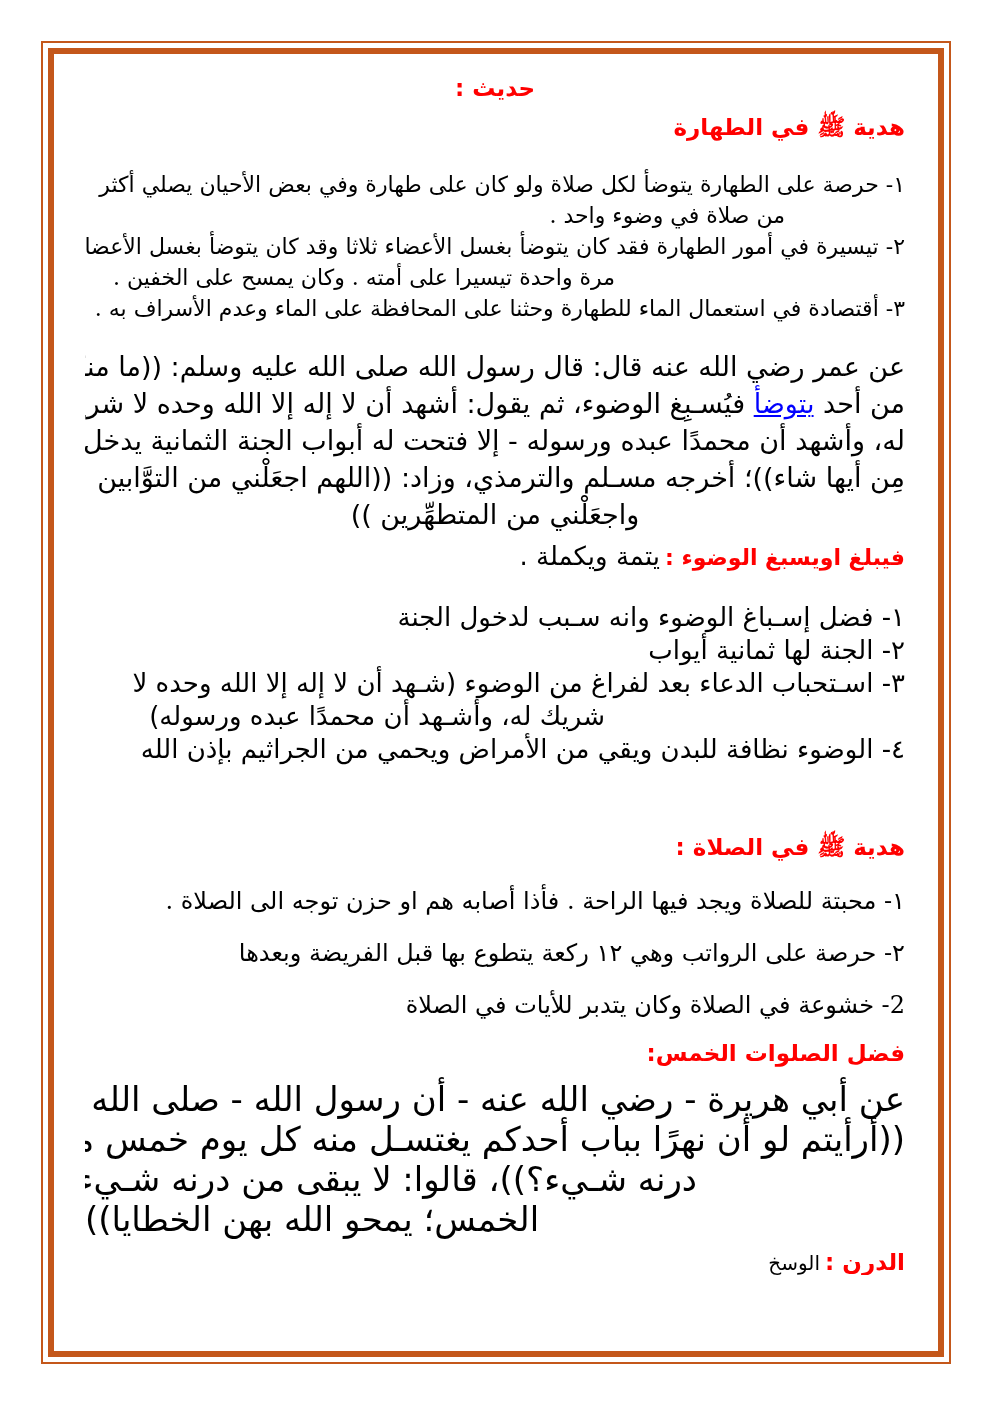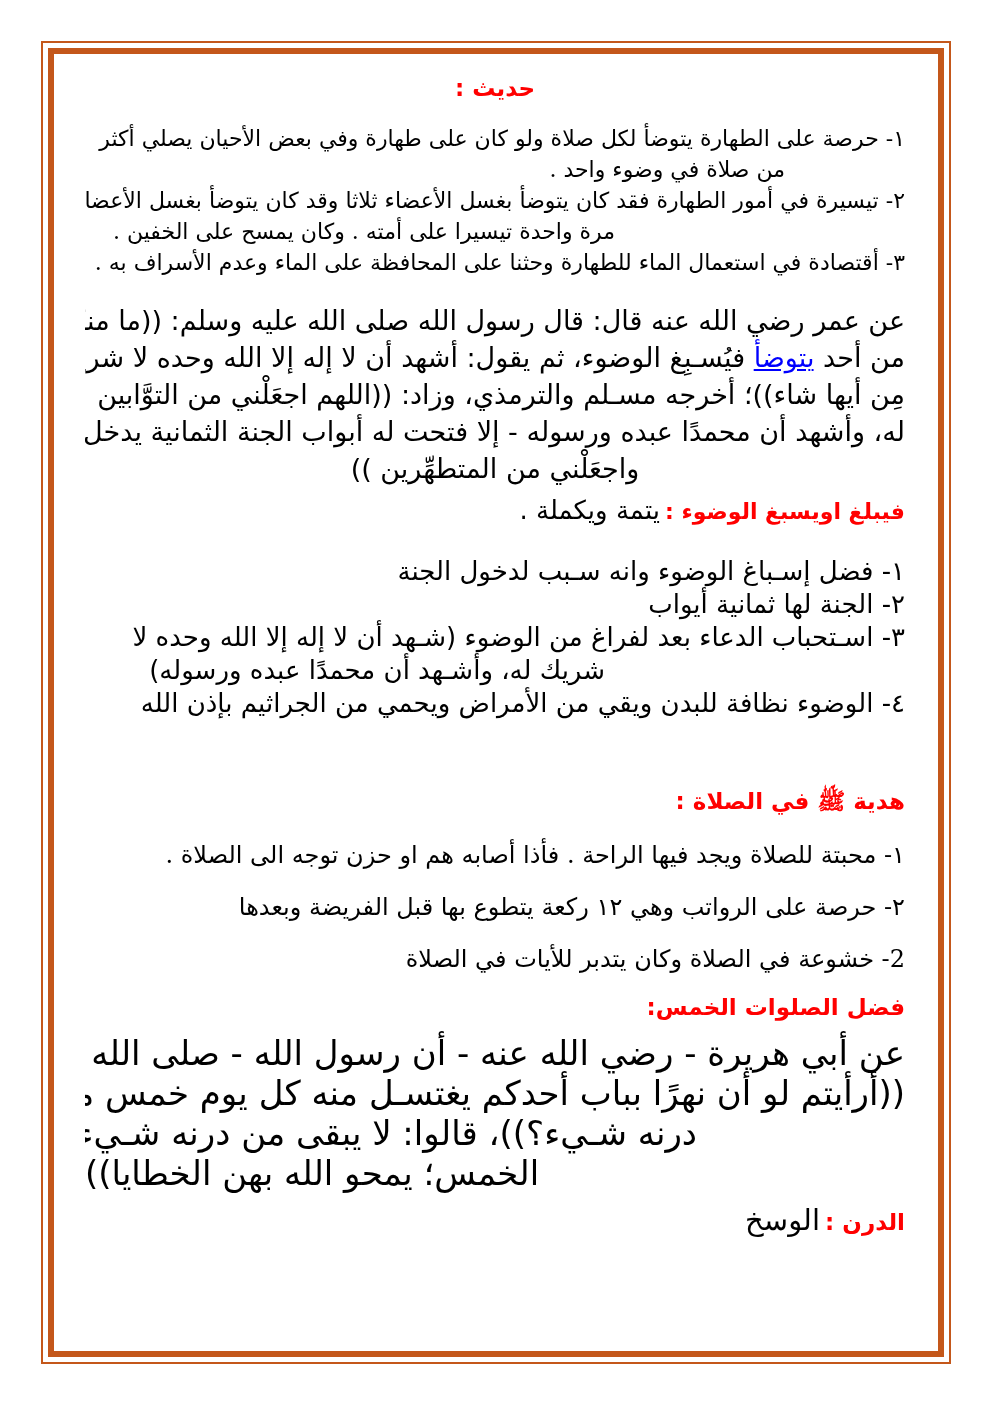--- a/index.html
+++ b/index.html
@@ -51,46 +51,47 @@
   .heading-salah{margin-top:67px;}
   .salah-list{
     margin-top:17px;font-size:24px;line-height:34px;text-align:right;
     font-family:"DejaVu Serif","DejaVu Sans", serif;
   }
   .salah-list .line{margin-bottom:18px;}
   .heading-fadl{margin-top:12px;}
   .fadl-para{margin-top:13px;font-size:34px;line-height:40px;text-align:left;}
   .daran{margin-top:10px;text-align:right;}
   .daran .dlabel{font-weight:bold;font-size:23px;}
-  .daran .dvalue{font-size:29px;font-family:Liberation Serif, serif;}
+  .daran .dvalue{font-size:20px;}
 </style>
 </head>
 <body>
 
 <div class="frame-outer"></div>
 <div class="frame-inner"></div>
 
 <div class="content">
 
   <div class="doc-title red">حديث :</div>
 
+  <div class="heading red">هدية ﷺ في الطهارة</div>
 
   <div class="tahara-list">
     <div class="line">١- حرصة على الطهارة يتوضأ لكل صلاة ولو كان على طهارة  وفي بعض الأحيان يصلي أكثر</div>
     <div class="line pr120">من صلاة في وضوء واحد .</div>
     <div class="line">٢- تيسيرة في أمور الطهارة فقد كان يتوضأ بغسل الأعضاء ثلاثا وقد كان يتوضأ بغسل الأعضاء</div>
     <div class="line pr290">مرة واحدة تيسيرا على أمته . وكان يمسح على الخفين .</div>
     <div class="line">٣- أقتصادة في استعمال الماء للطهارة وحثنا على المحافظة على الماء وعدم الأسراف به .</div>
   </div>
 
   <div class="umar-para">
     <div class="line">عن عمر رضي الله عنه قال: قال رسول الله صلى الله عليه وسلم: ((ما منكم</div>
     <div class="line"><span>من أحد </span><a class="wudu-link">يتوضأ</a><span> فيُسـبِغ الوضوء، ثم يقول: أشهد أن لا إله إلا الله وحده لا شريك</span></div>
+    <div class="line">له، وأشهد أن محمدًا عبده ورسوله - إلا فتحت له أبواب الجنة الثمانية يدخل</div>
     <div class="line">مِن أيها شاء))؛ أخرجه مسـلم والترمذي، وزاد: ((اللهم اجعَلْني من التوَّابين</div>
-    <div class="line">له، وأشهد أن محمدًا عبده ورسوله - إلا فتحت له أبواب الجنة الثمانية يدخل</div>
     <div class="line flush-left">واجعَلْني من المتطهِّرين ))</div>
   </div>
 
   <div class="isbagh-heading line">
     <span class="hred red">فيبلغ اويسبغ  الوضوء :</span>
     <span class="hblack">يتمة ويكملة .</span>
   </div>
 
   <div class="isbagh-list">
     <div class="line">١- فضل إسـباغ الوضوء وانه سـبب لدخول الجنة</div>

